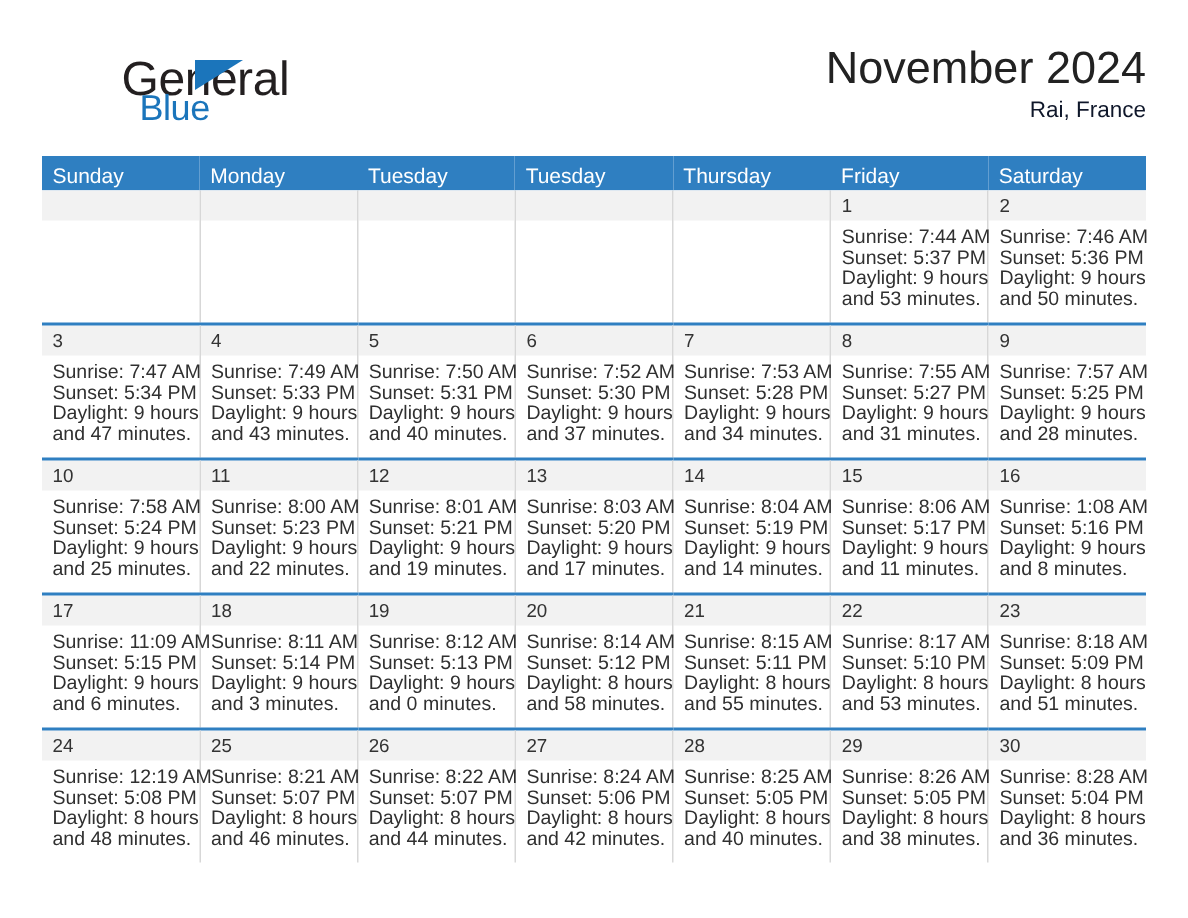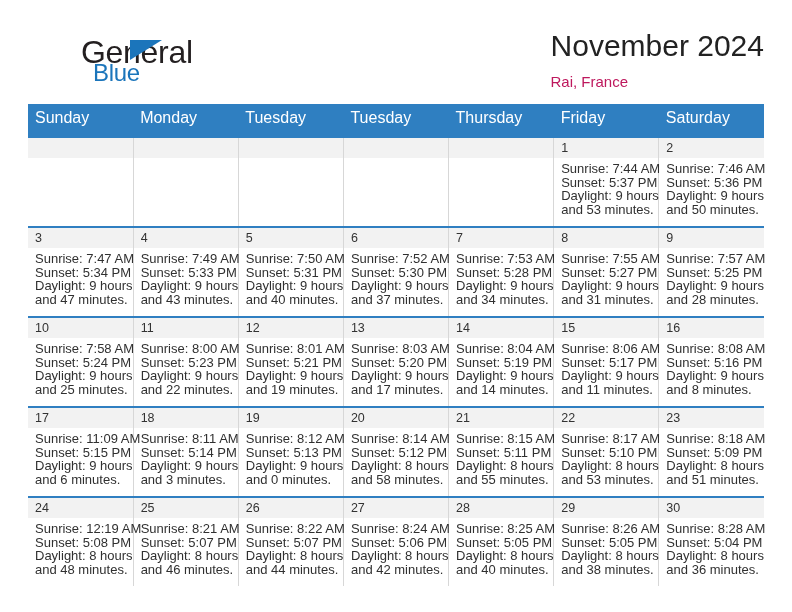--- a/index.html
+++ b/index.html
@@ -63,53 +63,53 @@
     top: 25px;
     font-size: 24px;
     letter-spacing: -0.3px;
     color: #1b75bb;
   }
 
   .title-block {
     position: absolute;
     right: 0;
     top: 0;
-    text-align: left;
+    text-align: right;
   }
   .cal-title {
     font-size: 30px;
     font-weight: normal;
     color: #222222;
     line-height: 36px;
     letter-spacing: 0px;
   }
   .cal-subtitle {
     font-size: 15px;
-    color: #be185d;
+    color: #0f172a;
     line-height: 20px;
-    margin-top: 8px;
+    margin-top: 0;
     letter-spacing: 0px;
   }
 
   
   .calendar {
     position: absolute;
     left: 28px;
     top: 104px;
     width: 736px;
     border-collapse: collapse;
     table-layout: fixed;
   }
   .calendar th {
     background: #2f7fc1;
     color: #ffffff;
-    font-size: 16px;
+    font-size: 14px;
     font-weight: normal;
     text-align: left;
-    padding: 5px 0 11px 7px;
+    padding: 5px 0 2px 7px;
     height: 11px;
     border: none;
     letter-spacing: 0px;
   }
   .calendar td {
     vertical-align: top;
     padding: 0;
     border: none;
     border-top: 2px solid #2f7fc1;
     border-right: 1px solid #d7d7d7;
@@ -327,21 +327,21 @@
             <div class="info">
               <div>Sunrise: 8:06 AM</div>
               <div>Sunset: 5:17 PM</div>
               <div>Daylight: 9 hours</div>
               <div>and 11 minutes.</div>
             </div>
           </td>
           <td>
             <div class="daynum">16</div>
             <div class="info">
-              <div>Sunrise: 8:08 AM</div>
+              <div>Sunrise: 1:08 AM</div>
               <div>Sunset: 5:16 PM</div>
               <div>Daylight: 9 hours</div>
               <div>and 8 minutes.</div>
             </div>
           </td>
         </tr>
         <tr class="week-row">
           <td>
             <div class="daynum">17</div>
             <div class="info">

